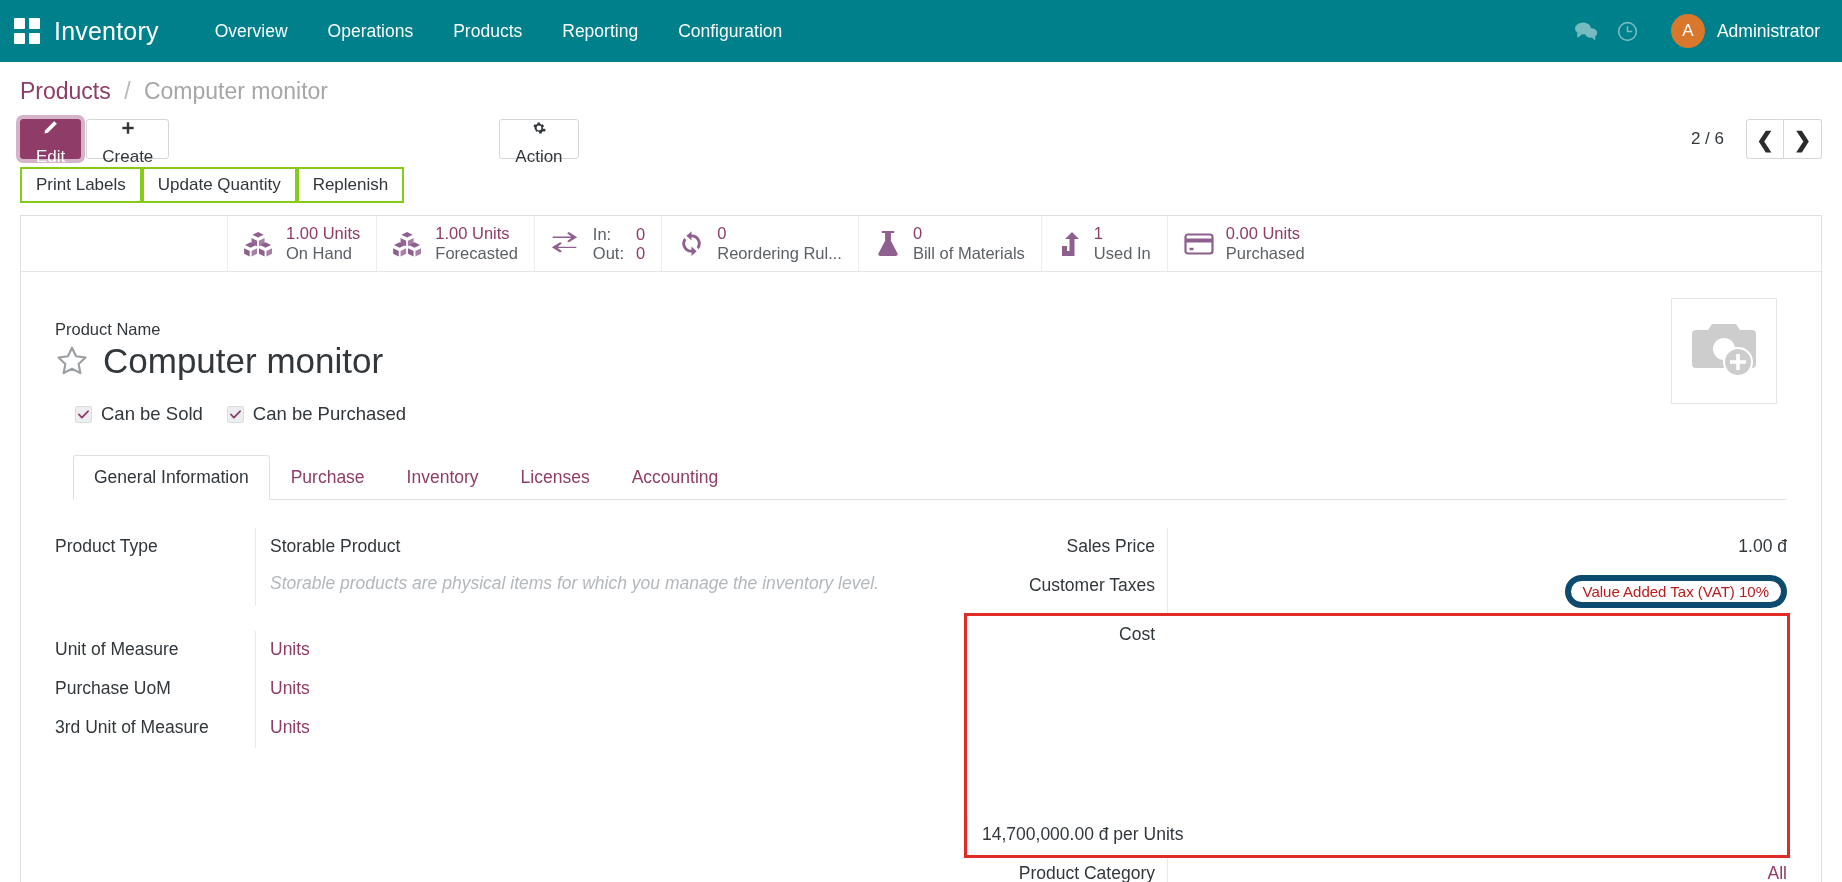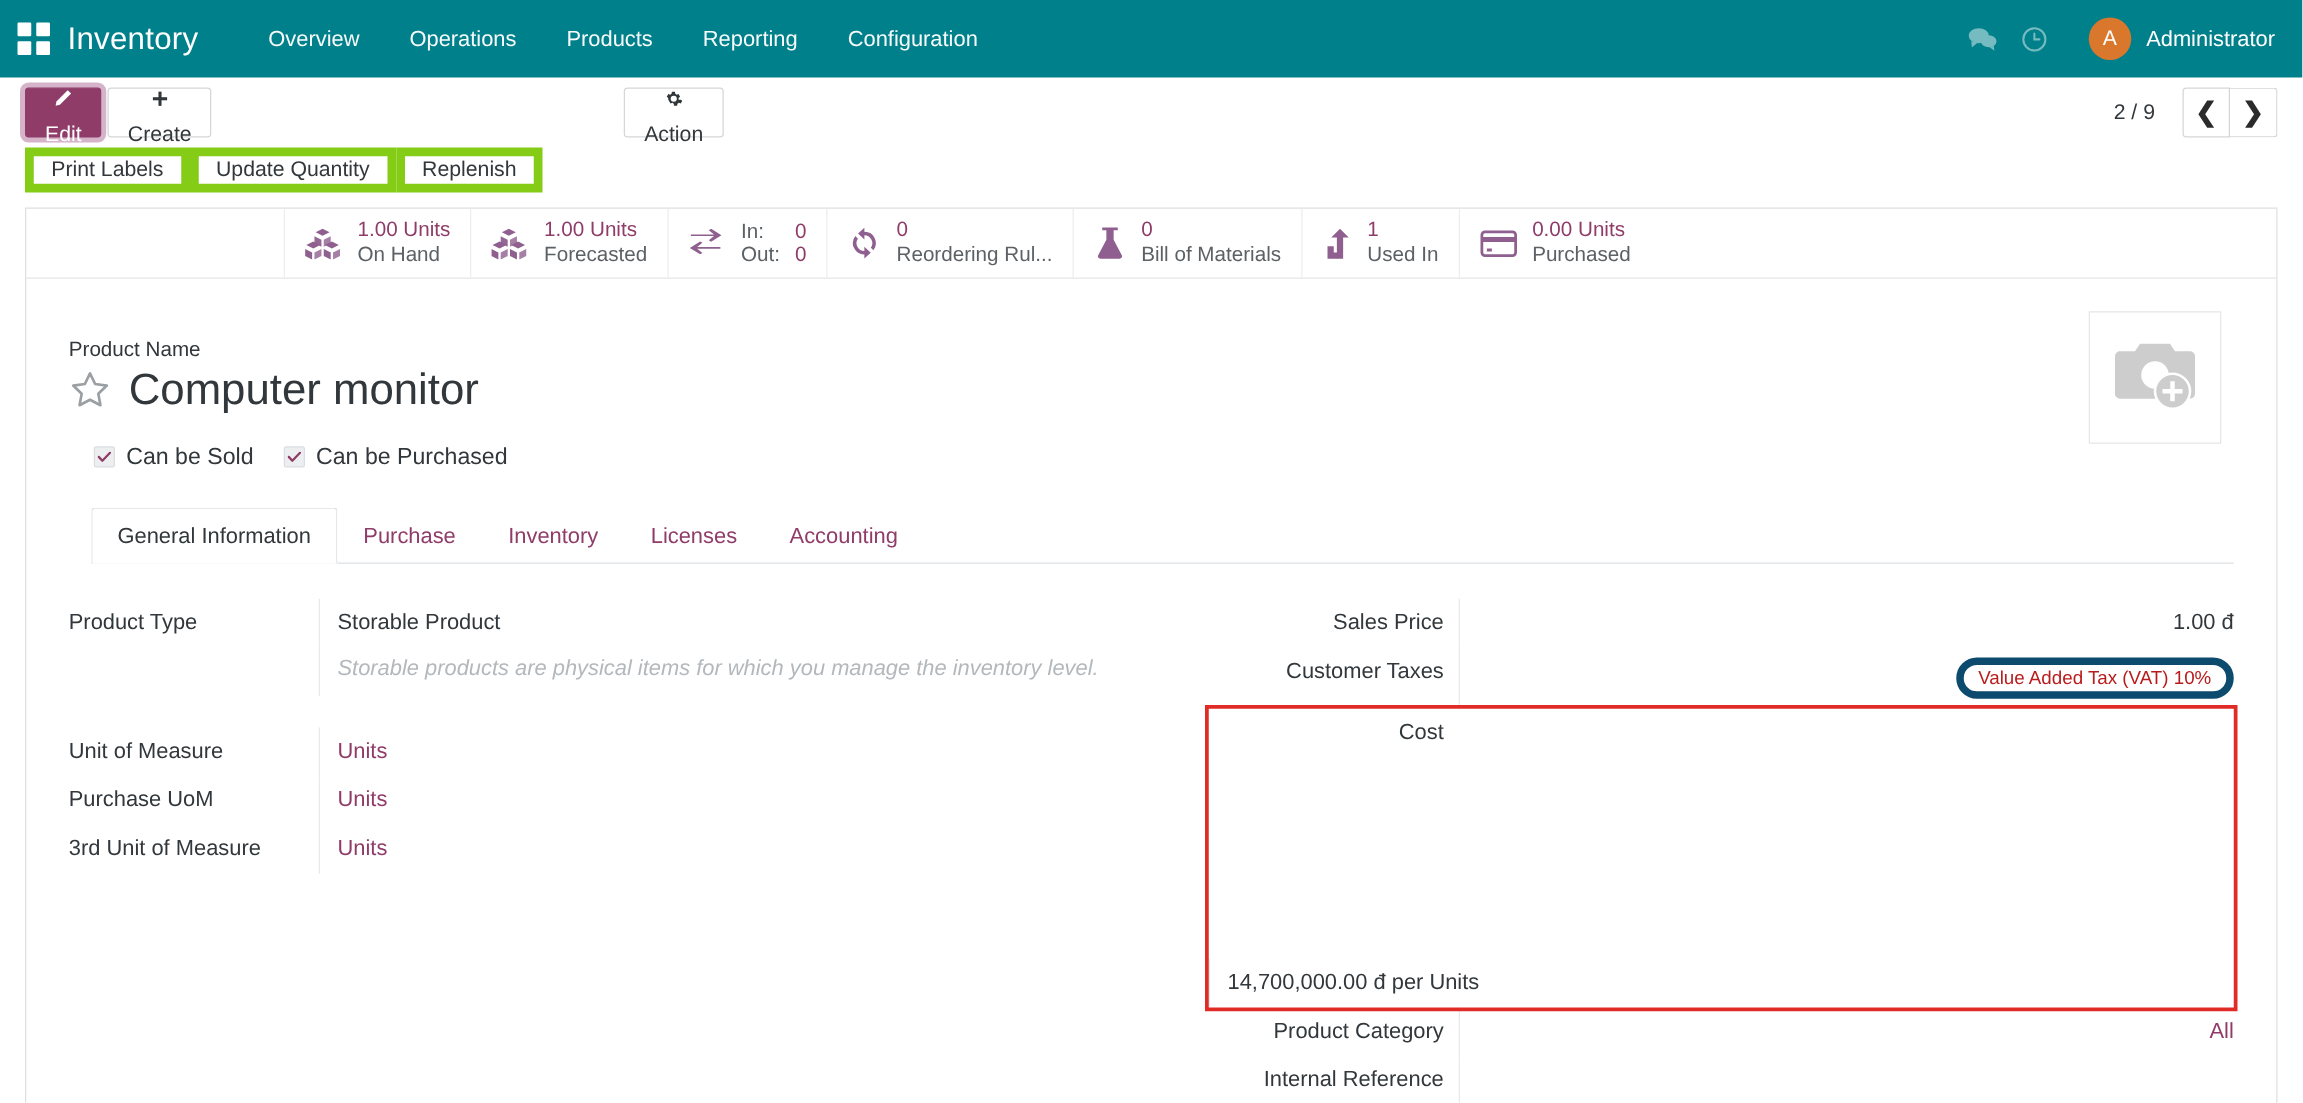--- a/index.html
+++ b/index.html
@@ -58,21 +58,21 @@
   .cp-right { margin-left:auto; display:flex; align-items:center; gap: 0; }
   .pager-count { font-size: 17px; color:#31373b; margin-right: 22px; white-space:nowrap;}
   .pager-btn { border:1px solid #d6d6d6; background:#fff; width: 38px; height:40px;
     display:flex; align-items:center; justify-content:center; cursor:pointer; }
   .pager-btn:first-of-type { border-radius: 3px 0 0 3px; }
   .pager-btn:last-of-type  { border-radius: 0 3px 3px 0; border-left:none; }
   .chev { font-size: 21px; color:#2b2b2b; line-height:1; font-weight:bold;}
 
   
   .cp-row2 { padding: 0 20px 12px 20px; display:flex; gap:0; }
-  .btn-sm { font-size: 17px; height: 36px; padding: 0 14px; border:7px solid #84cc16;
+  .btn-sm { font-size: 17px; height: 36px; padding: 0 14px; border:2px solid #84cc16;
             background:#fff; color:#31373b; cursor:pointer; border-radius:0;
             font-family: "Liberation Sans", sans-serif; }
 
   
   .sheet-wrap { padding: 0 20px; }
   .sheet { border: 1px solid #e0e0e0; background:#fff; }
 
   
   .statbar { display:flex; border-bottom:1px solid #e6e6e6; height: 56px; }
   .stat-spacer { width: 207px; border-right:1px solid #ededed; }
@@ -170,20 +170,25 @@
         <path d="M12 7.2 V12 H16.2" stroke-linecap="round"></path>
       </svg>
     </div>
 
     <div class="avatar-wrap">
       <div class="avatar">A</div>
       <div class="user-name">Administrator</div>
     </div>
   </div>
 
+  <div class="breadcrumb">
+    <span class="bc-link">Products</span>
+    <span class="bc-sep">/</span>
+    <span class="bc-current">Computer monitor</span>
+  </div>
 
   <div class="cp">
     <div class="cp-row">
       <div class="cp-left">
         <button class="btn btn-edit">
           <span>
             <svg width="15" height="15" viewBox="0 0 16 16" fill="#ffffff">
               <path d="M11.9 1.2 L14.8 4.1 L5.2 13.7 L1.6 14.4 L2.3 10.8 Z"></path>
             </svg>
           </span>
@@ -205,21 +210,21 @@
           <span>
             <svg width="14" height="14" viewBox="0 0 16 16" fill="#31373b">
               <path d="M8 5.2a2.8 2.8 0 100 5.6 2.8 2.8 0 000-5.6zm6.4 3.6l1.4 1.1-1.4 2.4-1.7-.6a5.9 5.9 0 01-1.3.8l-.3 1.8h-2.8l-.3-1.8a5.9 5.9 0 01-1.3-.8l-1.7.6-1.4-2.4L3 8.8a6 6 0 010-1.6L1.6 6.1 3 3.7l1.7.6c.4-.3.8-.6 1.3-.8L6.3 1.7h2.8l.3 1.8c.5.2.9.5 1.3.8l1.7-.6 1.4 2.4-1.4 1.1c.1.5.1 1.1 0 1.6z"></path>
             </svg>
           </span>
           <span>Action</span>
         </button>
       </div>
 
       <div class="cp-right">
-        <span class="pager-count">2 / 9</span>
+        <span class="pager-count">2 / 6</span>
         <div class="pager-btn">
           <span class="chev">❮</span>
         </div>
         <div class="pager-btn">
           <span class="chev">❯</span>
         </div>
       </div>
     </div>
   </div>
 

